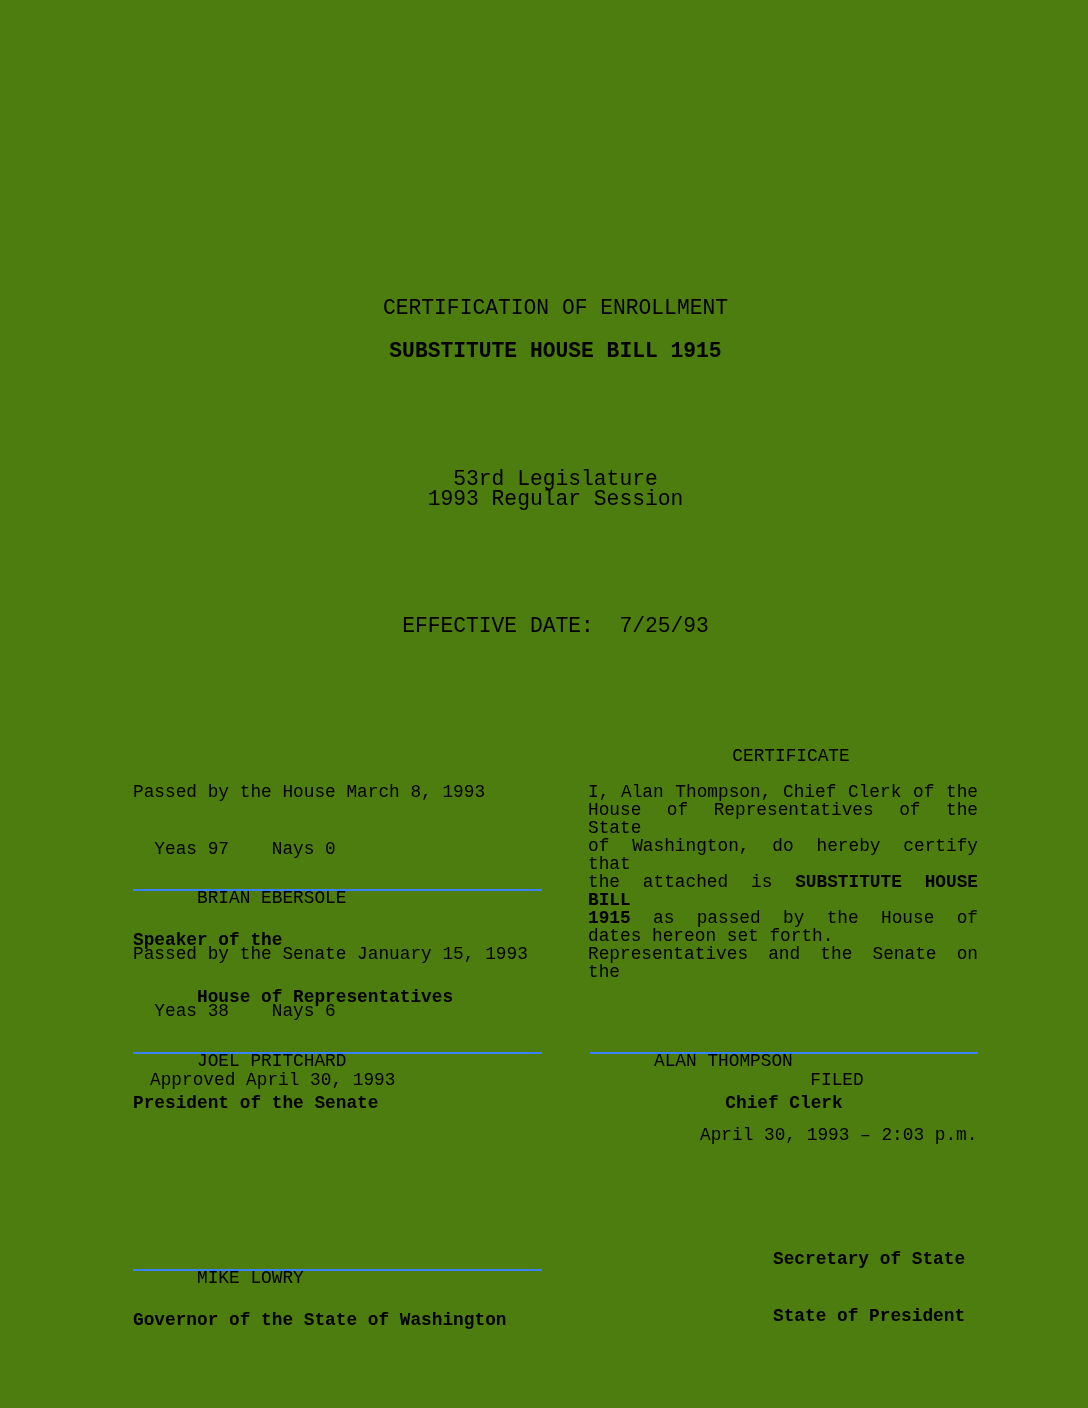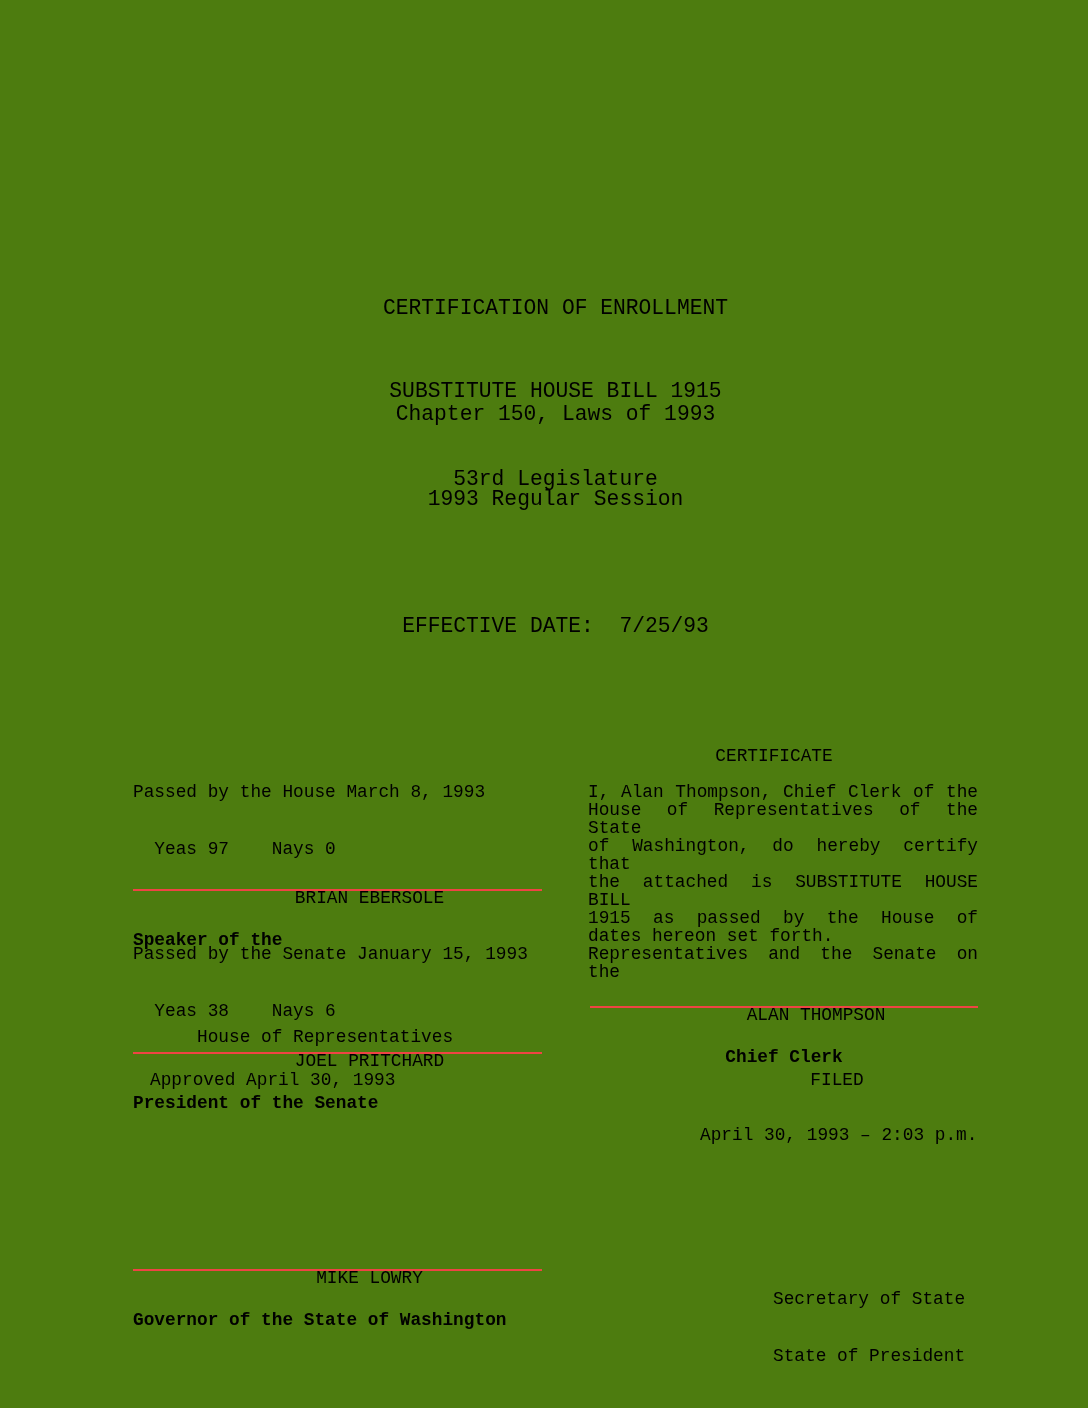--- a/index.html
+++ b/index.html
@@ -12,29 +12,28 @@
     overflow: hidden;
   }
   .t {
     position: absolute;
     font-family: "Liberation Mono", "DejaVu Sans Mono", monospace;
     white-space: pre;
     color: #000000;
   }
   .h { font-size: 21.3px; line-height: 22px; }      
   .b { font-size: 17.8px; line-height: 19px; }      
-  .bold { font-weight: normal; margin-top: 40px; }
+  .bold { font-weight: bold; }
   .center { text-align: center; }
   .right { text-align: center; }
   .header-line { left: 133px; width: 845px; text-align: center; }
 
   .sig-name {
     height: 19px;
-    border-bottom: 2px solid #ef4444;
-    text-align: center;
+    border-bottom: 2px solid #3b82f6;
   }
   .sig-role { font-weight: bold; margin-top: 2px; }
 
   .cert-par { white-space: normal; }
   .cert-line {
     line-height: 18px;
     text-align: justify;
     text-align-last: justify;
     white-space: normal;
   }
@@ -42,21 +41,20 @@
 </style>
 </head>
 <body>
 
 <div class="page">
 
   <div class="t h header-line" style="top:297px">CERTIFICATION OF ENROLLMENT</div>
 
   <div class="t h header-line bold" style="top:340px">SUBSTITUTE HOUSE BILL 1915</div>
 
-  <div class="t h header-line" style="top:403px">Chapter 150, Laws of 1993</div>
 
   <div class="t h header-line" style="top:468px">53rd Legislature</div>
 
   <div class="t h header-line" style="top:488px">1993 Regular Session</div>
 
 
   <div class="t h header-line" style="top:615px">EFFECTIVE DATE:  7/25/93</div>
 
   <div class="t b" style="top:745px; left:133px; width:409px">
     <div>Passed by the House March 8, 1993</div>
@@ -85,33 +83,33 @@
 
   <div class="t b" style="top:1071px; left:150px">Approved April 30, 1993</div>
 
   <div class="t b" style="top:1212px; left:133px; width:409px">
     <div class="sig-name">
       <span>MIKE LOWRY</span>
     </div>
     <div class="sig-role">Governor of the State of Washington</div>
   </div>
 
-  <div class="t b center" style="top:747px; left:579px; width:390px">CERTIFICATE</div>
+  <div class="t b center" style="top:747px; left:596px; width:390px">CERTIFICATE</div>
 
   <div class="t b cert-par" style="top:783px; left:588px; width:390px">
       <div class="cert-line"><span>I, Alan Thompson, Chief Clerk of the</span></div>
       <div class="cert-line"><span>House of Representatives of the State</span></div>
       <div class="cert-line"><span>of Washington, do hereby certify that</span></div>
       <div class="cert-line"><span>the attached is </span><span class="bold">SUBSTITUTE HOUSE BILL</span></div>
       <div class="cert-line"><span class="bold">1915</span><span> as passed by the House of</span></div>
       <div class="cert-line last"><span>dates hereon set forth.</span></div>
       <div class="cert-line"><span>Representatives and the Senate on the</span></div>
     </div>
 
-  <div class="t b" style="top:949px; left:590px; width:388px">
+  <div class="t b" style="top:995px; left:590px; width:388px">
     <div class="sig-name">
       <span>ALAN THOMPSON</span>
     </div>
     <div class="sig-role right">Chief Clerk</div>
   </div>
 
   <div class="t b center" style="top:1071px; left:700px; width:274px">FILED</div>
 
   <div class="t b" style="top:1126px; left:700px">April 30, 1993 – 2:03 p.m.</div>
 

